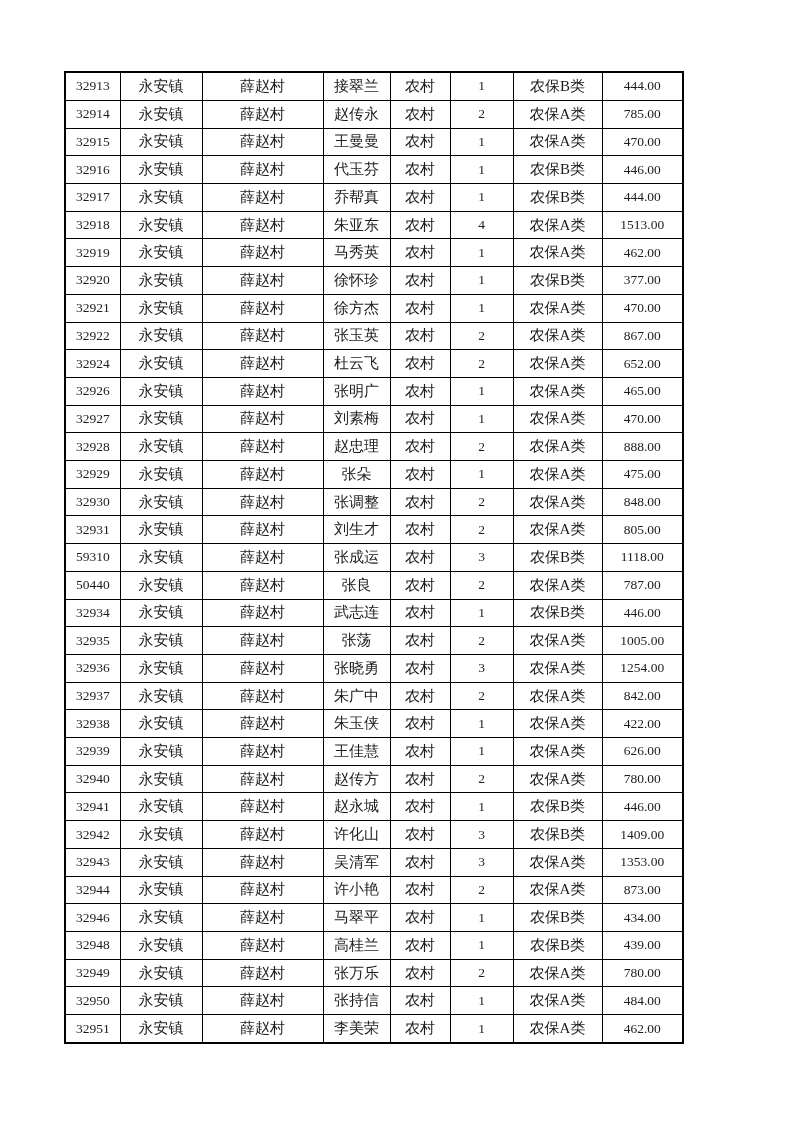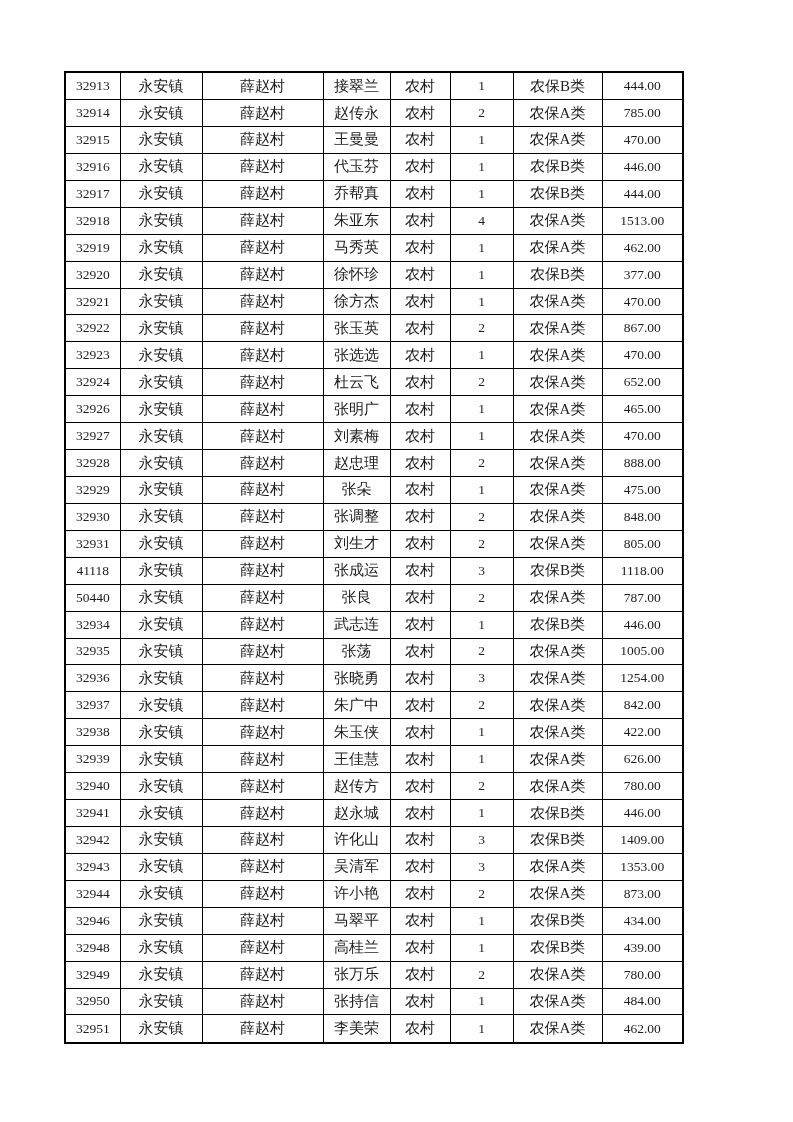--- a/index.html
+++ b/index.html
@@ -162,60 +162,50 @@
             <td>32922</td>
             <td class="cn">永安镇</td>
             <td class="cn">薛赵村</td>
             <td class="cn">张玉英</td>
             <td class="cn">农村</td>
             <td>2</td>
             <td class="cn">农保A类</td>
             <td>867.00</td>
           </tr>
           <tr>
-            <td>32923</td>
-            <td class="cn">永安镇</td>
-            <td class="cn">薛赵村</td>
-            <td class="cn">张选选</td>
+            <td>32924</td>
+            <td class="cn">永安镇</td>
+            <td class="cn">薛赵村</td>
+            <td class="cn">杜云飞</td>
+            <td class="cn">农村</td>
+            <td>2</td>
+            <td class="cn">农保A类</td>
+            <td>652.00</td>
+          </tr>
+          <tr>
+            <td>32926</td>
+            <td class="cn">永安镇</td>
+            <td class="cn">薛赵村</td>
+            <td class="cn">张明广</td>
+            <td class="cn">农村</td>
+            <td>1</td>
+            <td class="cn">农保A类</td>
+            <td>465.00</td>
+          </tr>
+          <tr>
+            <td>32927</td>
+            <td class="cn">永安镇</td>
+            <td class="cn">薛赵村</td>
+            <td class="cn">刘素梅</td>
             <td class="cn">农村</td>
             <td>1</td>
             <td class="cn">农保A类</td>
             <td>470.00</td>
           </tr>
           <tr>
-            <td>32924</td>
-            <td class="cn">永安镇</td>
-            <td class="cn">薛赵村</td>
-            <td class="cn">杜云飞</td>
-            <td class="cn">农村</td>
-            <td>2</td>
-            <td class="cn">农保A类</td>
-            <td>652.00</td>
-          </tr>
-          <tr>
-            <td>32926</td>
-            <td class="cn">永安镇</td>
-            <td class="cn">薛赵村</td>
-            <td class="cn">张明广</td>
-            <td class="cn">农村</td>
-            <td>1</td>
-            <td class="cn">农保A类</td>
-            <td>465.00</td>
-          </tr>
-          <tr>
-            <td>32927</td>
-            <td class="cn">永安镇</td>
-            <td class="cn">薛赵村</td>
-            <td class="cn">刘素梅</td>
-            <td class="cn">农村</td>
-            <td>1</td>
-            <td class="cn">农保A类</td>
-            <td>470.00</td>
-          </tr>
-          <tr>
             <td>32928</td>
             <td class="cn">永安镇</td>
             <td class="cn">薛赵村</td>
             <td class="cn">赵忠理</td>
             <td class="cn">农村</td>
             <td>2</td>
             <td class="cn">农保A类</td>
             <td>888.00</td>
           </tr>
           <tr>
@@ -242,21 +232,21 @@
             <td>32931</td>
             <td class="cn">永安镇</td>
             <td class="cn">薛赵村</td>
             <td class="cn">刘生才</td>
             <td class="cn">农村</td>
             <td>2</td>
             <td class="cn">农保A类</td>
             <td>805.00</td>
           </tr>
           <tr>
-            <td>41118</td>
+            <td>59310</td>
             <td class="cn">永安镇</td>
             <td class="cn">薛赵村</td>
             <td class="cn">张成运</td>
             <td class="cn">农村</td>
             <td>3</td>
             <td class="cn">农保B类</td>
             <td>1118.00</td>
           </tr>
           <tr>
             <td>50440</td>

